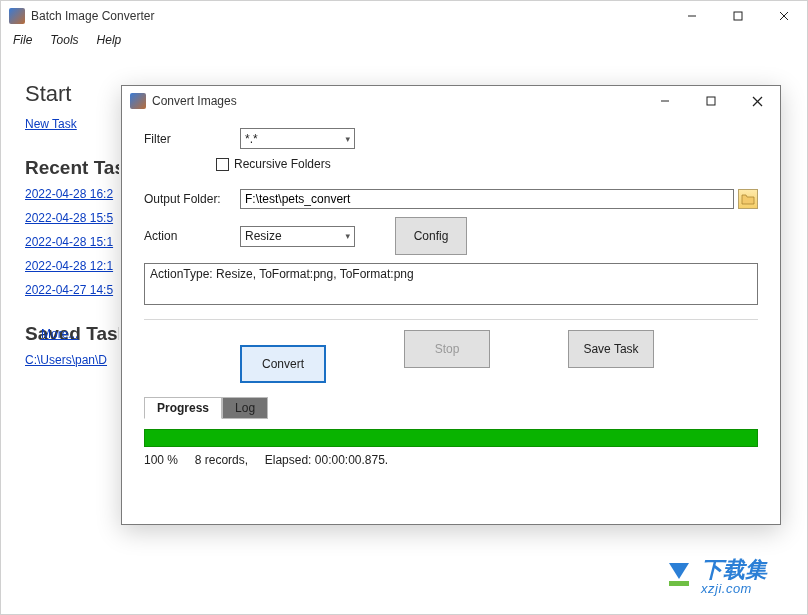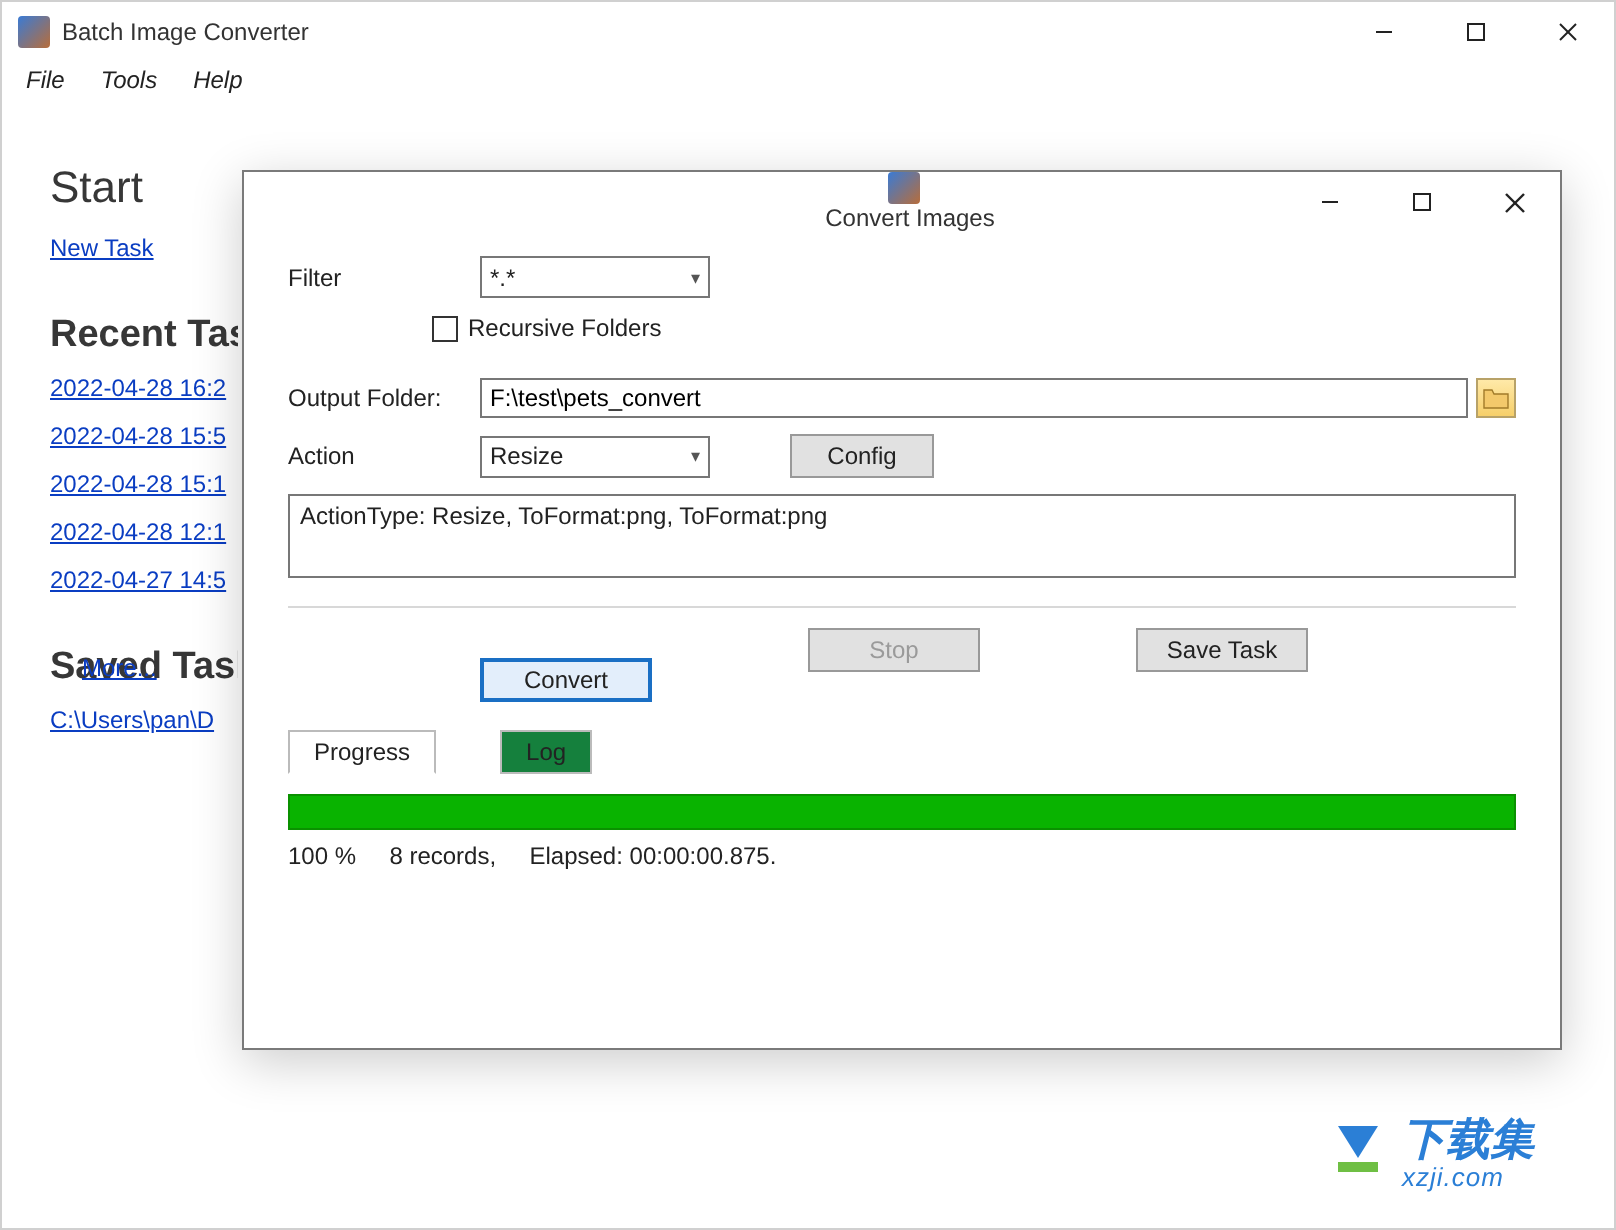--- a/index.html
+++ b/index.html
@@ -13,42 +13,42 @@
   .win-btn svg { stroke: #222; }
   .menubar { height: 20px; display: flex; padding-left: 4px; gap: 2px; font-size: 12px; color: #222; font-style: italic; }
   .menubar span { padding: 2px 8px; }
   .content { padding: 30px 20px 0 24px; color: #222; position: relative; }
   h2.start { font-size: 22px; font-weight: 400; margin: 0 0 10px 0; color: #373737; }
   .link { color: #0a3dc2; text-decoration: underline; font-size: 12px; display: block; margin-bottom: 10px; cursor: pointer; }
   .section-head { font-size: 19px; font-weight: 700; margin: 26px 0 8px 0; color: #373737; white-space: nowrap; overflow: hidden; }
   .more { position: absolute; bottom: 16px; left: 40px; }
 
   .dialog { position: absolute; left: 120px; top: 84px; width: 660px; height: 440px; background: #fff; border: 1px solid #7a7a7a; box-shadow: 0 6px 24px rgba(0,0,0,0.2); z-index: 5; }
-  .dialog .titlebar { height: 30px; border-bottom: none; flex-direction: column; }
+  .dialog .titlebar { height: 30px; border-bottom: none; }
   .dialog-body { padding: 12px 22px 0 22px; font-size: 12px; color: #222; }
   .row { display: flex; align-items: center; margin-bottom: 8px; }
   .lbl { width: 96px; font-size: 12px; }
   .txt { flex: 1; height: 20px; border: 1px solid #777; background: #fff; padding: 1px 4px; font-size: 12px; }
   .combo { width: 115px; height: 21px; border: 1px solid #777; display: flex; align-items: center; justify-content: space-between; padding: 0 4px; font-size: 12px; background: #fff; }
   .combo .chev { font-size: 9px; color: #555; }
   .folder-btn { width: 20px; height: 20px; margin-left: 4px; display: flex; align-items: center; justify-content: center; border: 1px solid #b8a268; background: linear-gradient(#ffe9a8, #f6cf6a); cursor: pointer; }
   .folder-btn svg { display:block; }
   .chk { display: flex; align-items: center; margin-left: 72px; margin-bottom: 18px; font-size: 12px; }
   .chk-box { width: 13px; height: 13px; border: 1px solid #333; margin-right: 5px; background: #fff; }
-  .btn { height: 22px; border: 1px solid #999; background: #e1e1e1; padding: 0 18px; font-size: 12px; display: inline-flex; align-items: center; justify-content: center; cursor: pointer; }
+  .btn { height: 38px; border: 1px solid #999; background: #e1e1e1; padding: 0 18px; font-size: 12px; display: inline-flex; align-items: center; justify-content: center; cursor: pointer; }
   .btn.disabled { color: #9a9a9a; }
   .btn.primary { border: 2px solid #1a6fc4; background: #e3eefb; margin-top: 15px; }
   .summary { border: 1px solid #777; height: 42px; padding: 3px 5px; font-size: 12px; margin-top: 6px; }
   .hr { border-top: 1px solid #d8d8d8; margin: 14px 0 10px; }
   .button-row { display: flex; justify-content: flex-start; gap: 0; margin-left: 96px; }
   .button-row .btn { width: 86px; padding: 0; }
   .tabs { display: flex; margin-top: 14px; font-size: 12px; }
   .tab { border: 1px solid #bbb; padding: 3px 12px; background: #fff; }
-  .tab.active { border-bottom: 1px solid #fff; position: relative; z-index: 2; }
-  .tab.inactive { background: #15803d; margin-left: 32px; }
+  .tab.active { border-bottom: 1px solid #fff; position: relative; z-index: 2; font-weight: bold; }
+  .tab.inactive { background: #737373; }
   .progress-area { border-top: none; padding-top: 10px; }
   .progress-bar { height: 18px; background: #09b300; border: 1px solid #0a9100; margin-bottom: 6px; }
   .progress-text { font-size: 12px; }
 
   .watermark { position: absolute; right: 40px; bottom: 18px; z-index: 2; display: flex; align-items: flex-start; gap: 6px; }
   .wm-icon { width: 32px; height: 32px; position: relative; }
   .wm-txt { display: flex; flex-direction: column; font-style: italic; }
   .wm-cn { font-size: 22px; font-weight: 700; color: #2b7fd6; font-family: "Microsoft YaHei", sans-serif; line-height: 1; }
   .wm-url { font-size: 13px; color: #2b7fd6; font-family: Arial, sans-serif; letter-spacing: 0.5px; }
 </style>

